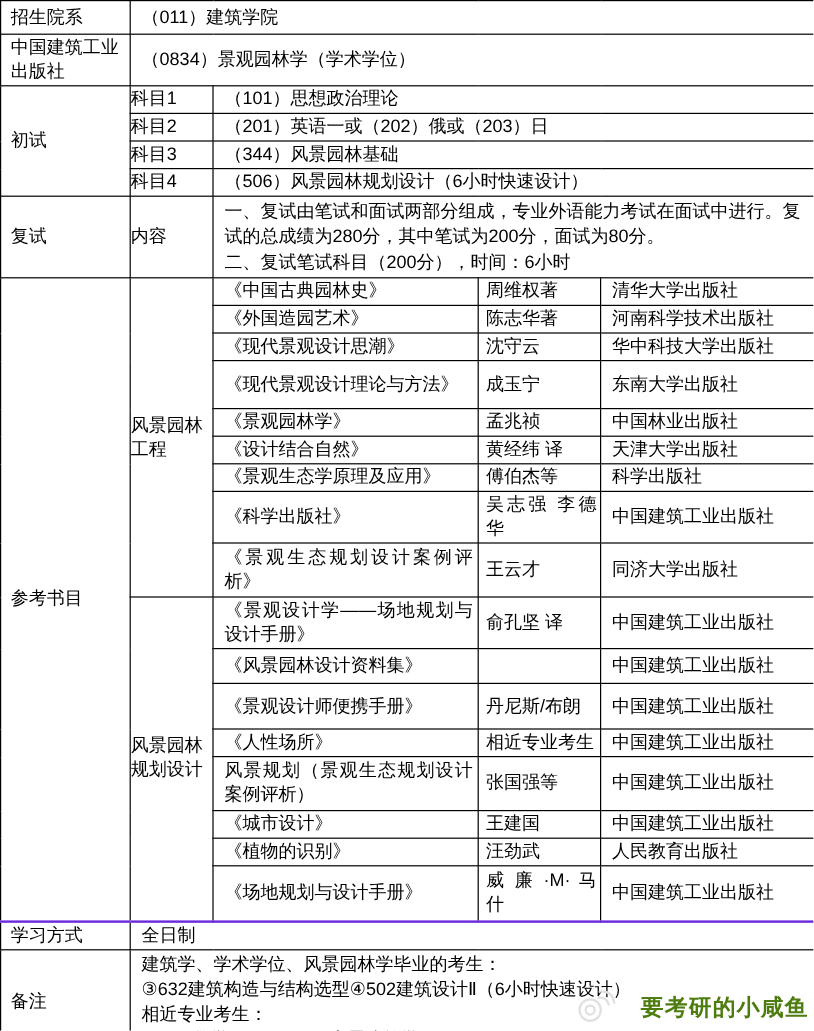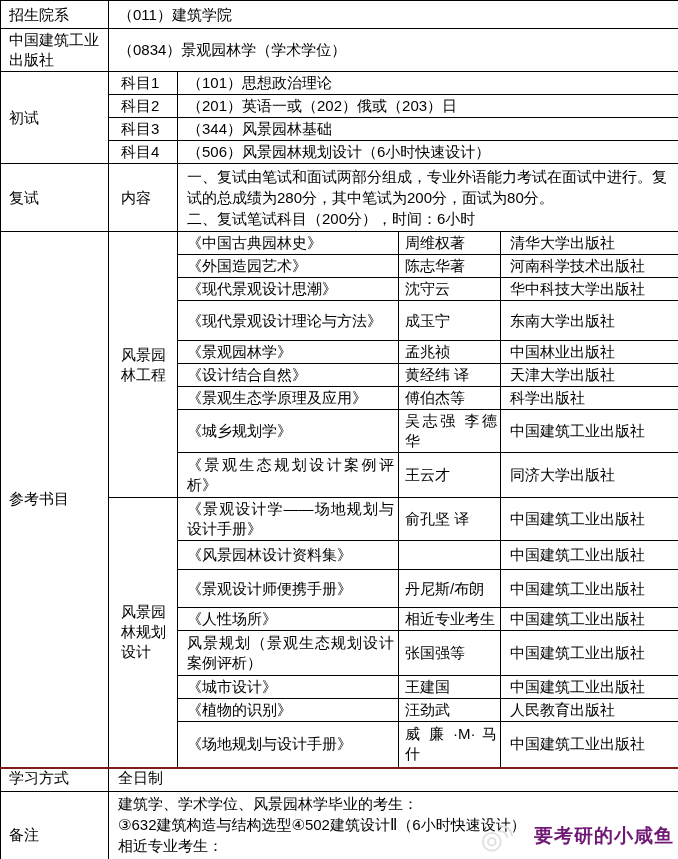--- a/index.html
+++ b/index.html
@@ -14,31 +14,31 @@
   }
   td{
     border:1px solid #000;
     font-size:15px;line-height:20px;
     padding:1px 4px 1px 9px;
     vertical-align:middle;
     overflow:hidden;
     word-break:break-all;
   }
   td.lab{padding-left:8px;}
-  td.sublab{padding-left:12px;}
+  td.sublab{padding-left:0;}
   td.just{text-align:justify;text-justify:inter-character;}
   td.auth{padding-left:6px;padding-right:3px;}
   td.multi{line-height:21px;}
-  tr.study td{border-top:2px solid #7f1d1d;font-family:Liberation Mono, monospace;}
+  tr.study td{border-top:2px solid #6d28d9;}
   tr.last td{border-bottom:2px solid #000;}
   td.noright{border-right:none;}
   .wm{
     position:absolute;right:4px;bottom:6px;
-    display:flex;align-items:flex-start;gap:21px;
-    color:#701a75;font-size:19px;font-weight:bold;
+    display:flex;align-items:flex-end;gap:21px;
+    color:#4d7c0f;font-size:19px;font-weight:bold;
     letter-spacing:1px;user-select:none;
   }
   .wm svg{display:block;}
 </style>
 </head>
 <body>
 
 <div class="page">
   <table class="sheet">
     <colgroup>
@@ -118,21 +118,21 @@
       <td class="just">《设计结合自然》</td>
       <td class="auth just">黄经纬 译</td>
       <td class="noright">天津大学出版社</td>
     </tr>
     <tr style="height:22px">
       <td class="just">《景观生态学原理及应用》</td>
       <td class="auth just">傅伯杰等</td>
       <td class="noright">科学出版社</td>
     </tr>
     <tr style="height:40px">
-      <td class="just">《城乡规划学》</td>
+      <td class="just">《科学出版社》</td>
       <td class="auth just">吴志强 李德华</td>
       <td class="noright">中国建筑工业出版社</td>
     </tr>
     <tr style="height:45px">
       <td class="just">《景观生态规划设计案例评析》</td>
       <td class="auth just">王云才</td>
       <td class="noright">同济大学出版社</td>
     </tr>
 
     <tr style="height:41px">

